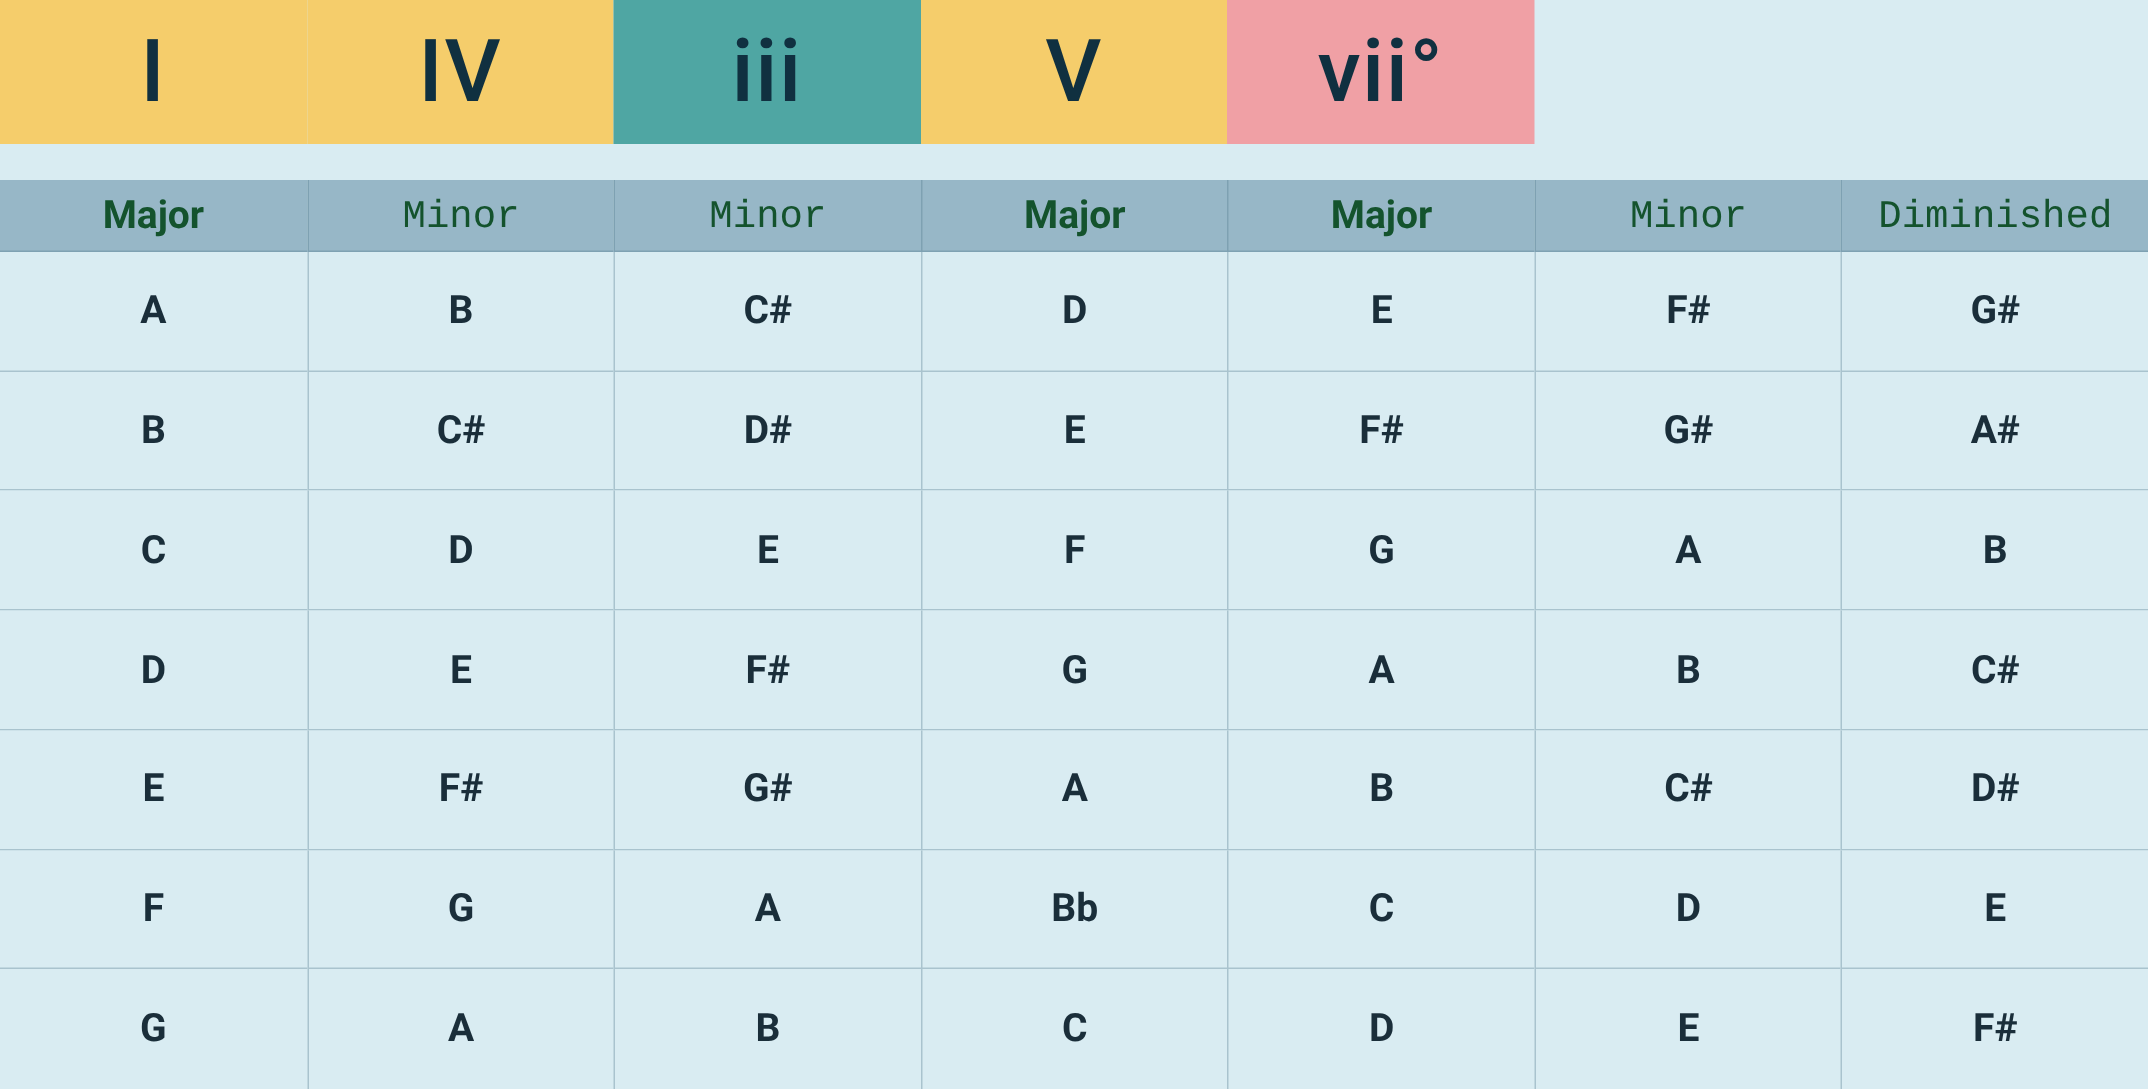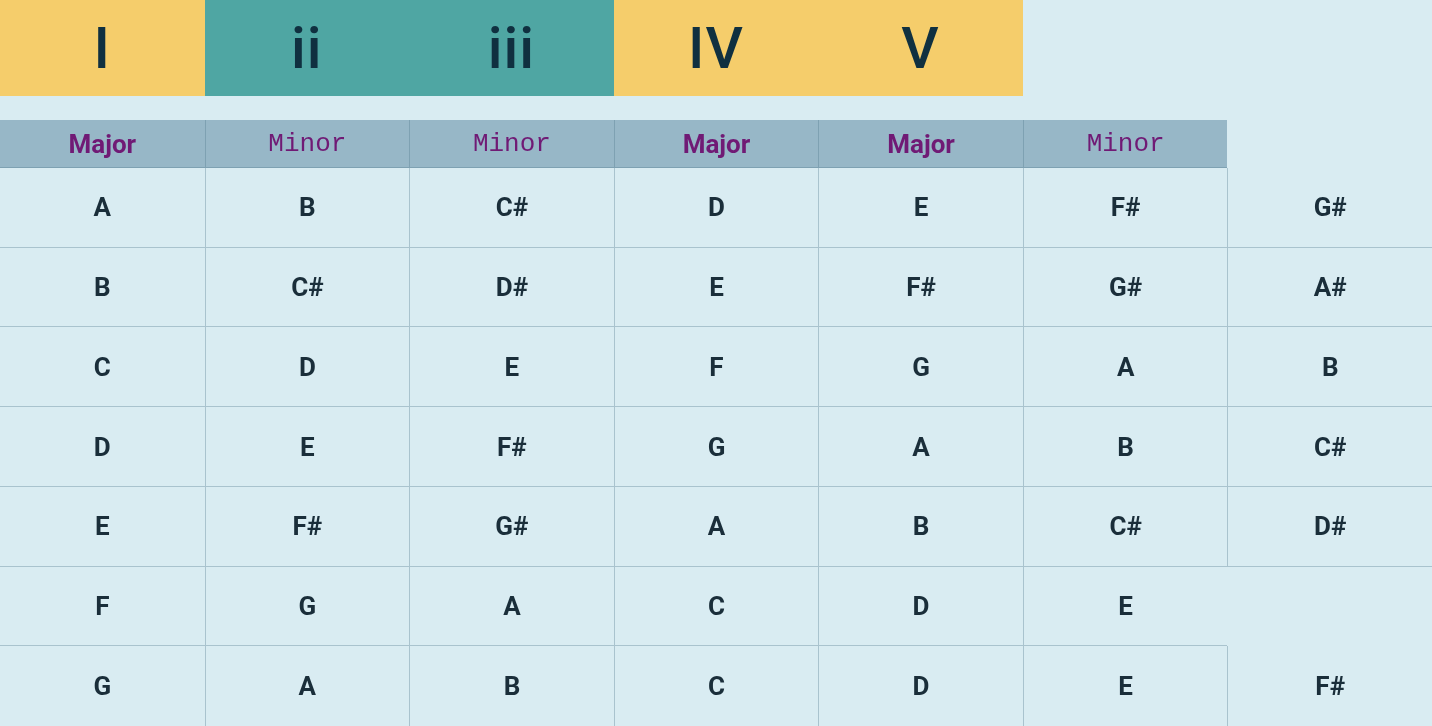--- a/index.html
+++ b/index.html
@@ -46,54 +46,55 @@
     letter-spacing: 1px;
   }
   .roman .bg-major { background: #f5cd6b; }
   .roman .bg-minor { background: #4fa6a3; }
   .roman .bg-dim   { background: #f0a0a5; }
 
   
   .quality .cell {
     background: #97b7c7;
     font-size: 26px;
-    color: #701a75;
+    color: #14532d;
     margin-top: 24px;
   }
   .quality .cell.bold { font-weight: 700; }
   .quality .cell.reg { font-weight: 400; font-family: Liberation Mono, monospace; }
 
   
   .data .cell {
     background: #d9ecf2;
     font-size: 26px;
     font-weight: 700;
     color: #1a2e3a;
   }
 </style>
 </head>
 <body>
 
 <div class="chart">
 
   <div class="row roman">
     <div class="cell bg-major">I</div>
-    <div class="cell bg-minor">ii</div>
+    <div class="cell bg-major">IV</div>
     <div class="cell bg-minor">iii</div>
-    <div class="cell bg-major">IV</div>
     <div class="cell bg-major">V</div>
+    <div class="cell bg-dim">vii°</div>
   </div>
 
   <div class="row quality">
     <div class="cell bold">Major</div>
     <div class="cell reg">Minor</div>
     <div class="cell reg">Minor</div>
     <div class="cell bold">Major</div>
     <div class="cell bold">Major</div>
     <div class="cell reg">Minor</div>
+    <div class="cell reg">Diminished</div>
   </div>
 
   <div class="row data">
     <div class="cell">A</div>
     <div class="cell">B</div>
     <div class="cell">C#</div>
     <div class="cell">D</div>
     <div class="cell">E</div>
     <div class="cell">F#</div>
     <div class="cell">G#</div>
@@ -131,20 +132,21 @@
     <div class="cell">G#</div>
     <div class="cell">A</div>
     <div class="cell">B</div>
     <div class="cell">C#</div>
     <div class="cell">D#</div>
   </div>
   <div class="row data">
     <div class="cell">F</div>
     <div class="cell">G</div>
     <div class="cell">A</div>
+    <div class="cell">Bb</div>
     <div class="cell">C</div>
     <div class="cell">D</div>
     <div class="cell">E</div>
   </div>
   <div class="row data">
     <div class="cell">G</div>
     <div class="cell">A</div>
     <div class="cell">B</div>
     <div class="cell">C</div>
     <div class="cell">D</div>

